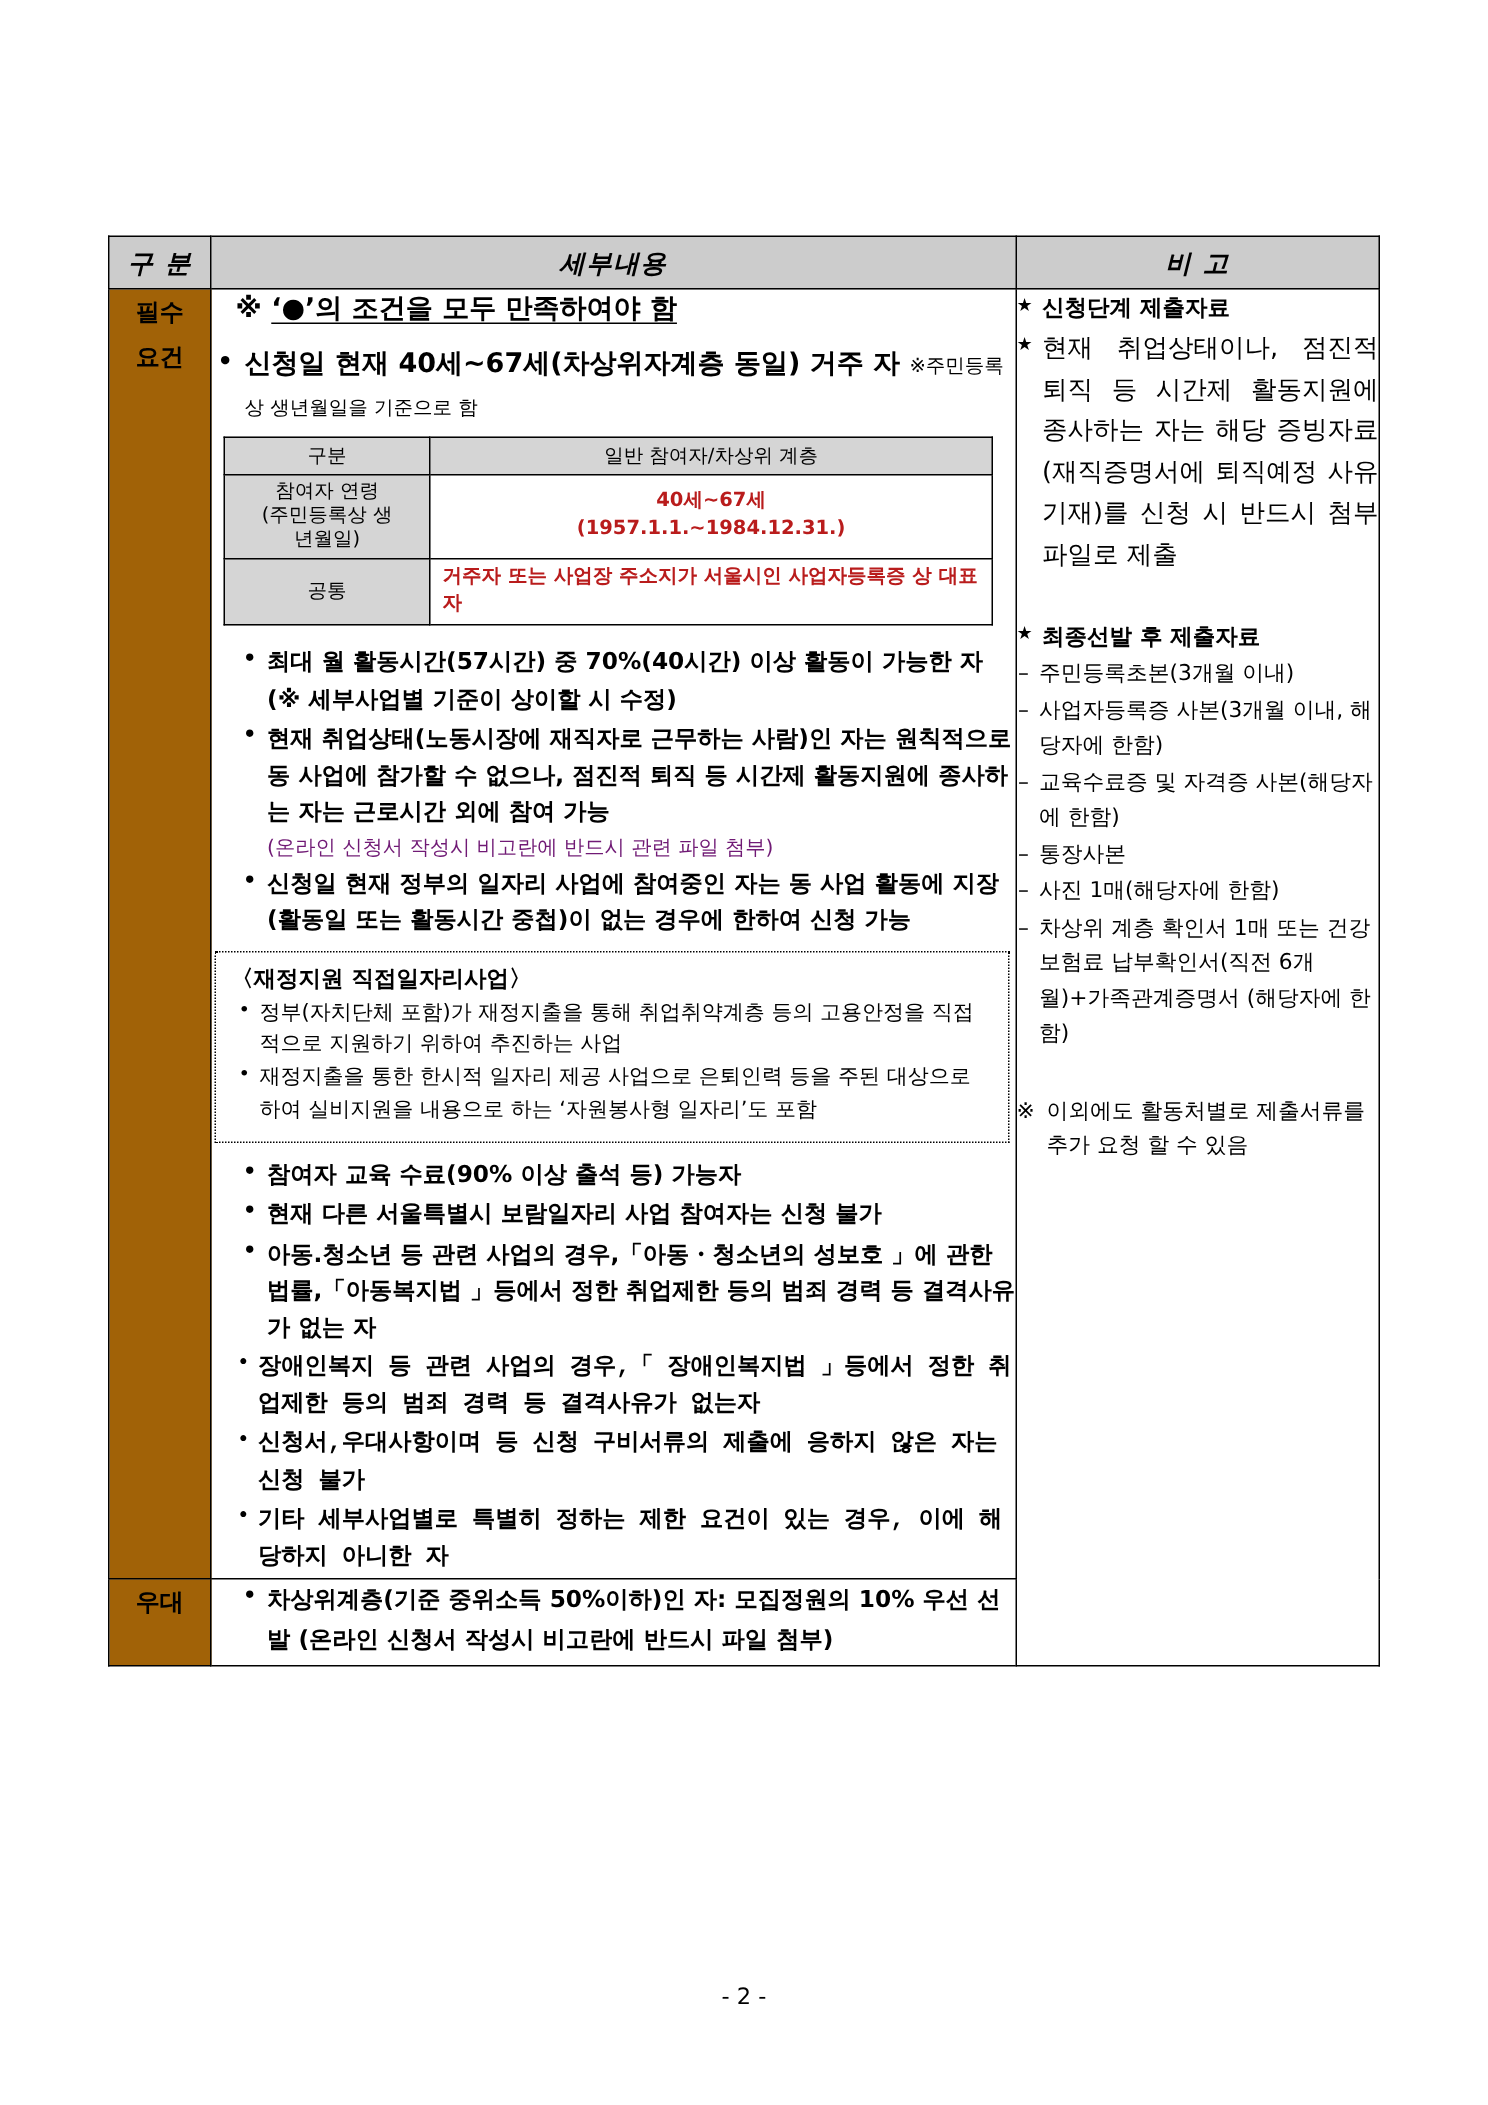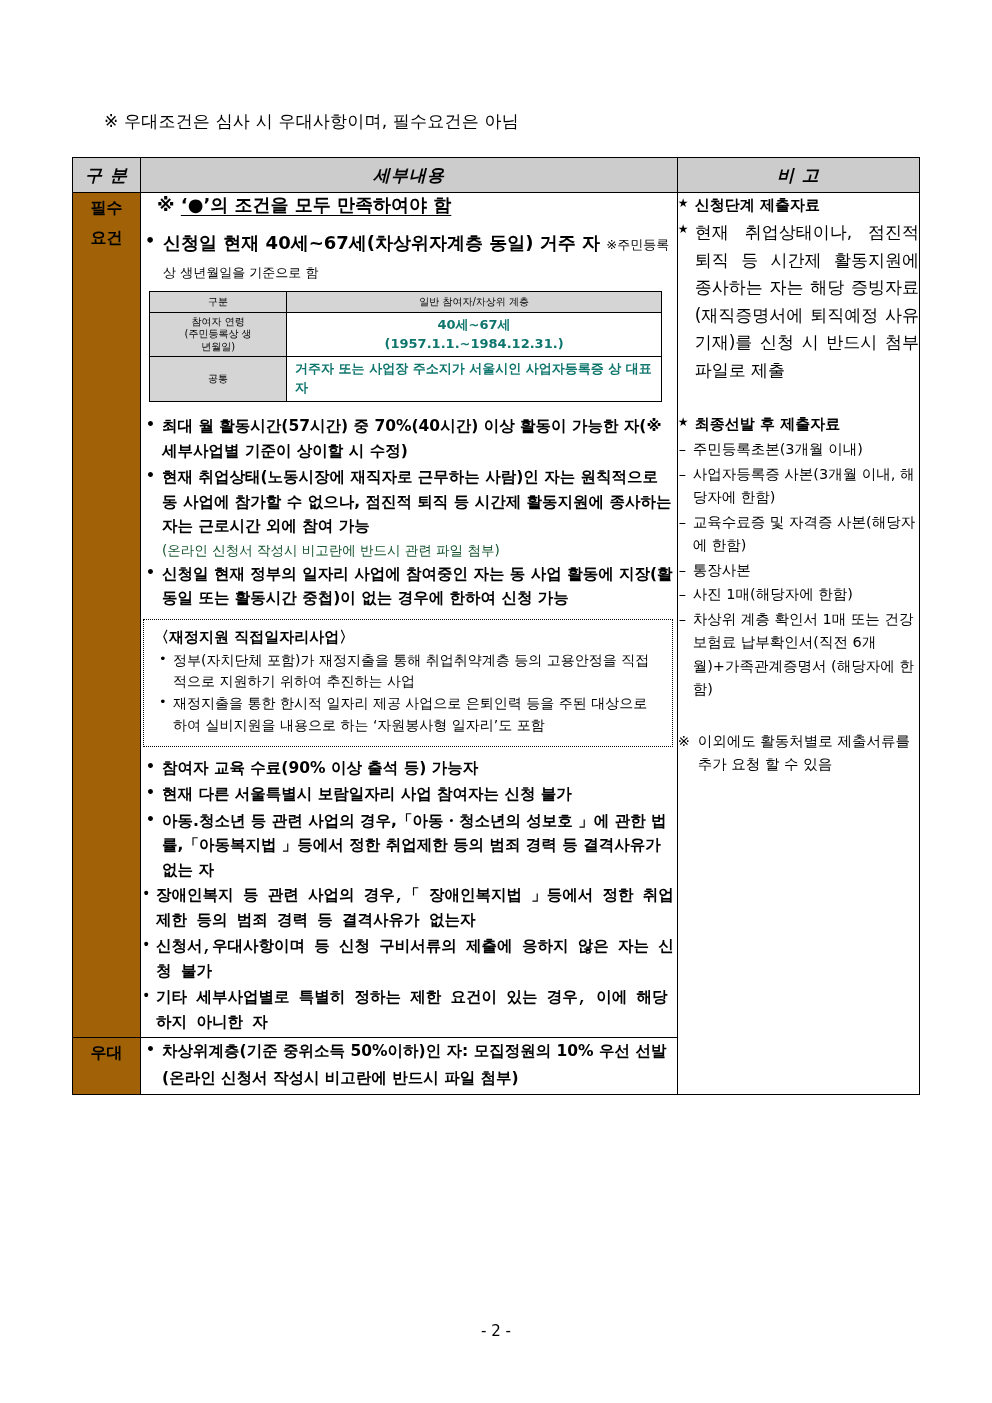--- a/index.html
+++ b/index.html
@@ -110,33 +110,33 @@
 
   
   .inner-table {
     border-collapse: collapse;
     table-layout: fixed;
     width: 512px;
     margin: 6px 0 12px 8px;
   }
   .inner-table td {
     border: 1px solid #000000;
-    font-size: 10px;
+    font-size: 13px;
     padding: 3px 4px;
     text-align: center;
     vertical-align: middle;
   }
   .inner-table .hdr,
   .inner-table .lbl {
     background: #d5d5d5;
   }
   .inner-table .c1 { width: 137px; }
   .inner-table .c2 { width: 375px; }
   .inner-table .red {
-    color: #0f766e;
+    color: #b91c1c;
     font-weight: bold;
     font-size: 13px;
     line-height: 1.45;
   }
   .inner-table .red.left {
     text-align: left;
     padding-left: 8px;
   }
   .inner-table .lbl-small { line-height: 1.25; }
 
@@ -146,35 +146,36 @@
     margin: 0;
     padding: 0;
   }
   ul.blist > li {
     position: relative;
     padding-left: 21px;
     margin-bottom: 2px;
     font-size: 15.5px;
     font-weight: bold;
     line-height: 1.58;
+    margin-left: 16px;
   }
   ul.blist > li::before {
     content: "\2022";
     position: absolute;
     left: 5px;
     top: -1px;
     font-size: 14px;
   }
   ul.blist > li.tight { padding-left: 15px; font-family: Liberation Mono, monospace; }
   ul.blist > li.tight::before { left: 1px; }
 
   .note-paren {
     font-size: 13.5px;
     font-weight: normal;
-    color: #14532d;
+    color: #701a75;
     line-height: 1.5;
     display: block;
     margin-top: 1px;
   }
 
   
   .dotted-box {
     border: 1px dotted #000000;
     padding: 8px 10px 9px 10px;
     margin: 8px 4px 9px 2px;
@@ -281,21 +282,20 @@
     text-align: center;
     font-size: 15px;
     font-family: "DejaVu Sans", "Liberation Sans", sans-serif;
   }
 </style>
 </head>
 <body>
 
 <div class="page">
 
-  <div class="top-note">※ 우대조건은 심사 시 우대사항이며, 필수요건은 아님</div>
 
   <table class="main-table">
     <colgroup>
       <col class="col-gubun">
       <col class="col-detail">
       <col class="col-bigo">
     </colgroup>
     <thead>
       <tr>
         <th>구 분</th>

